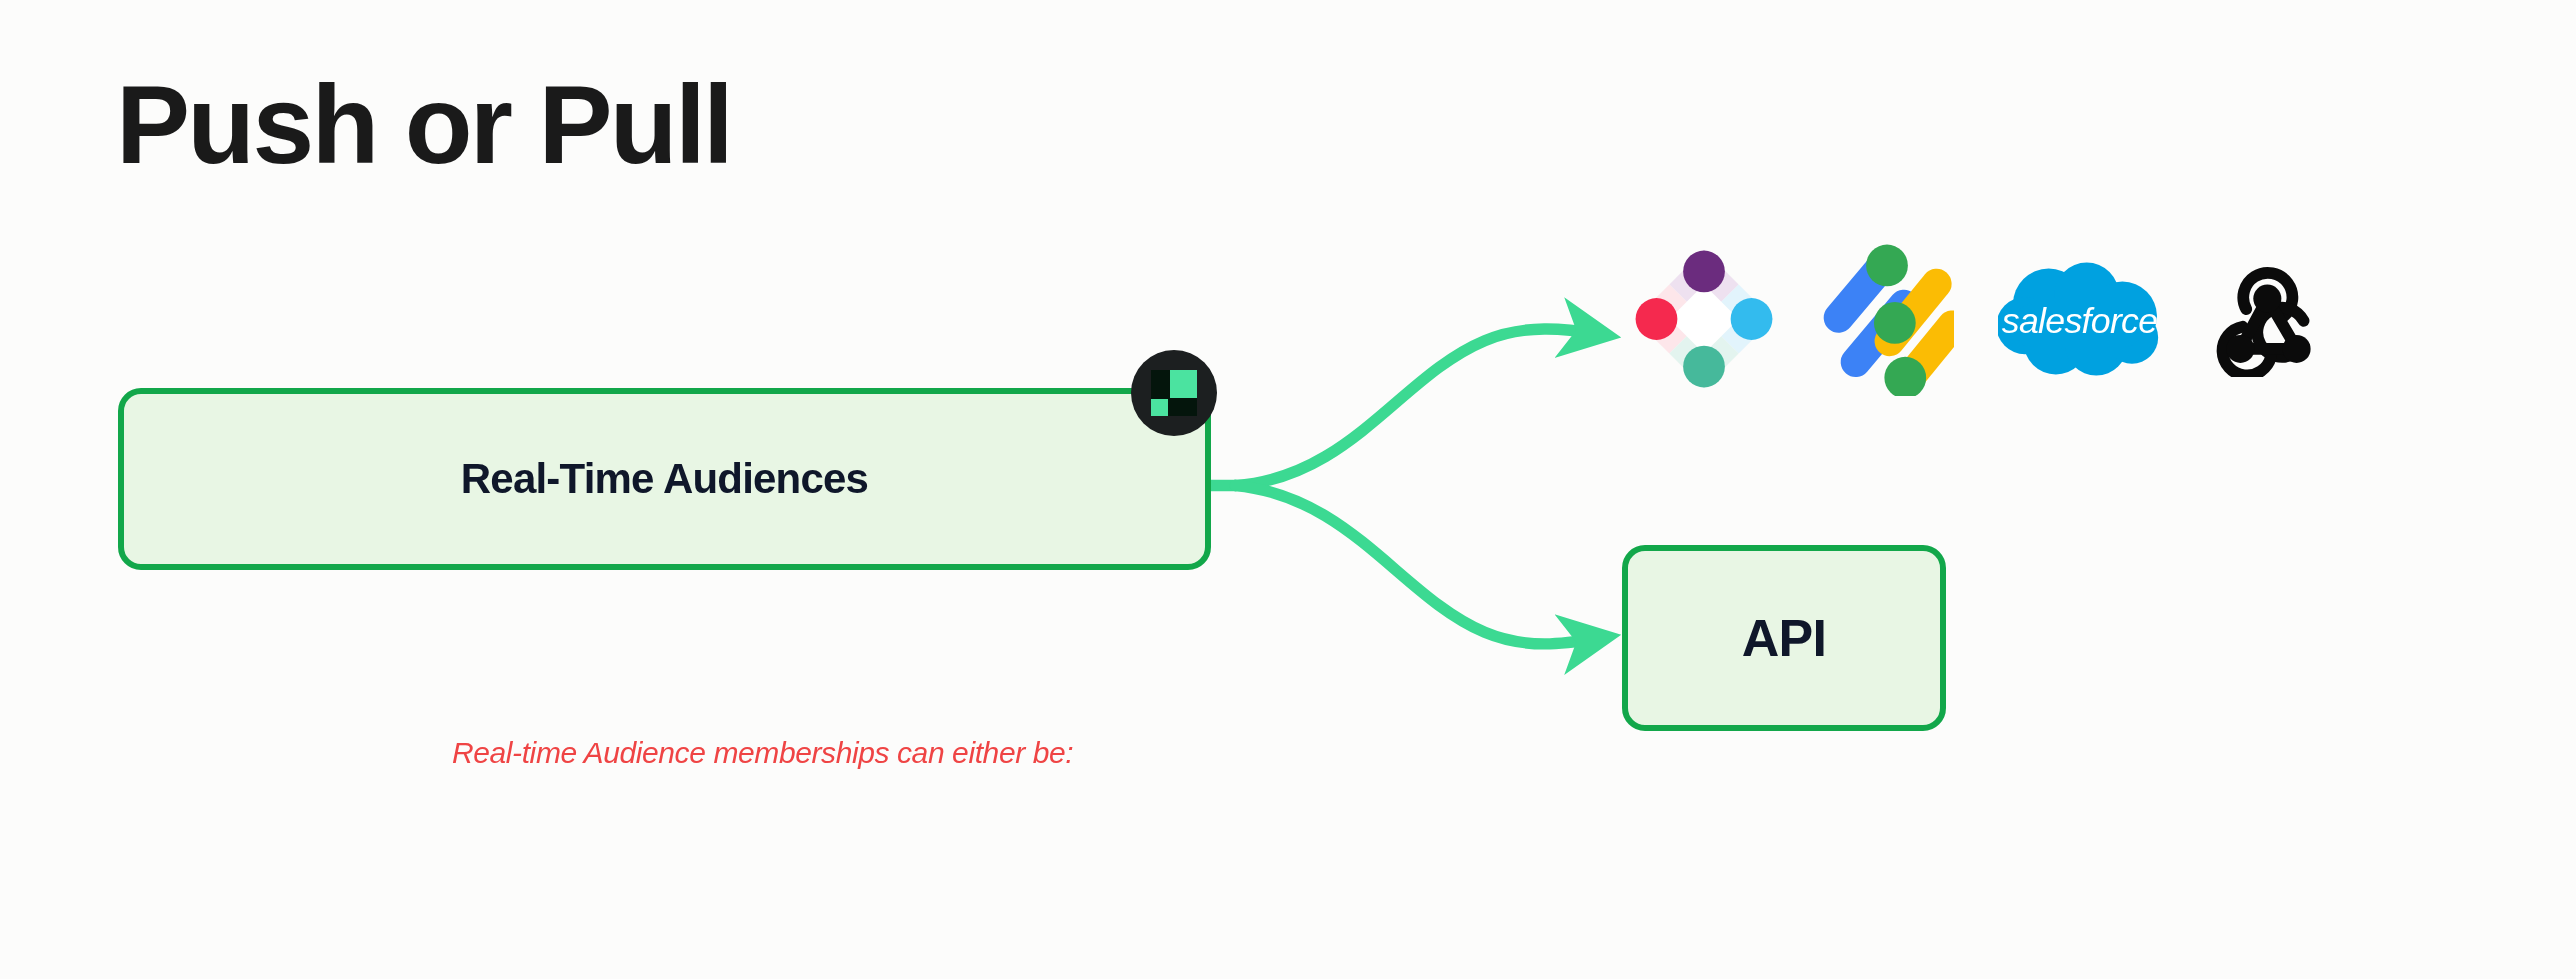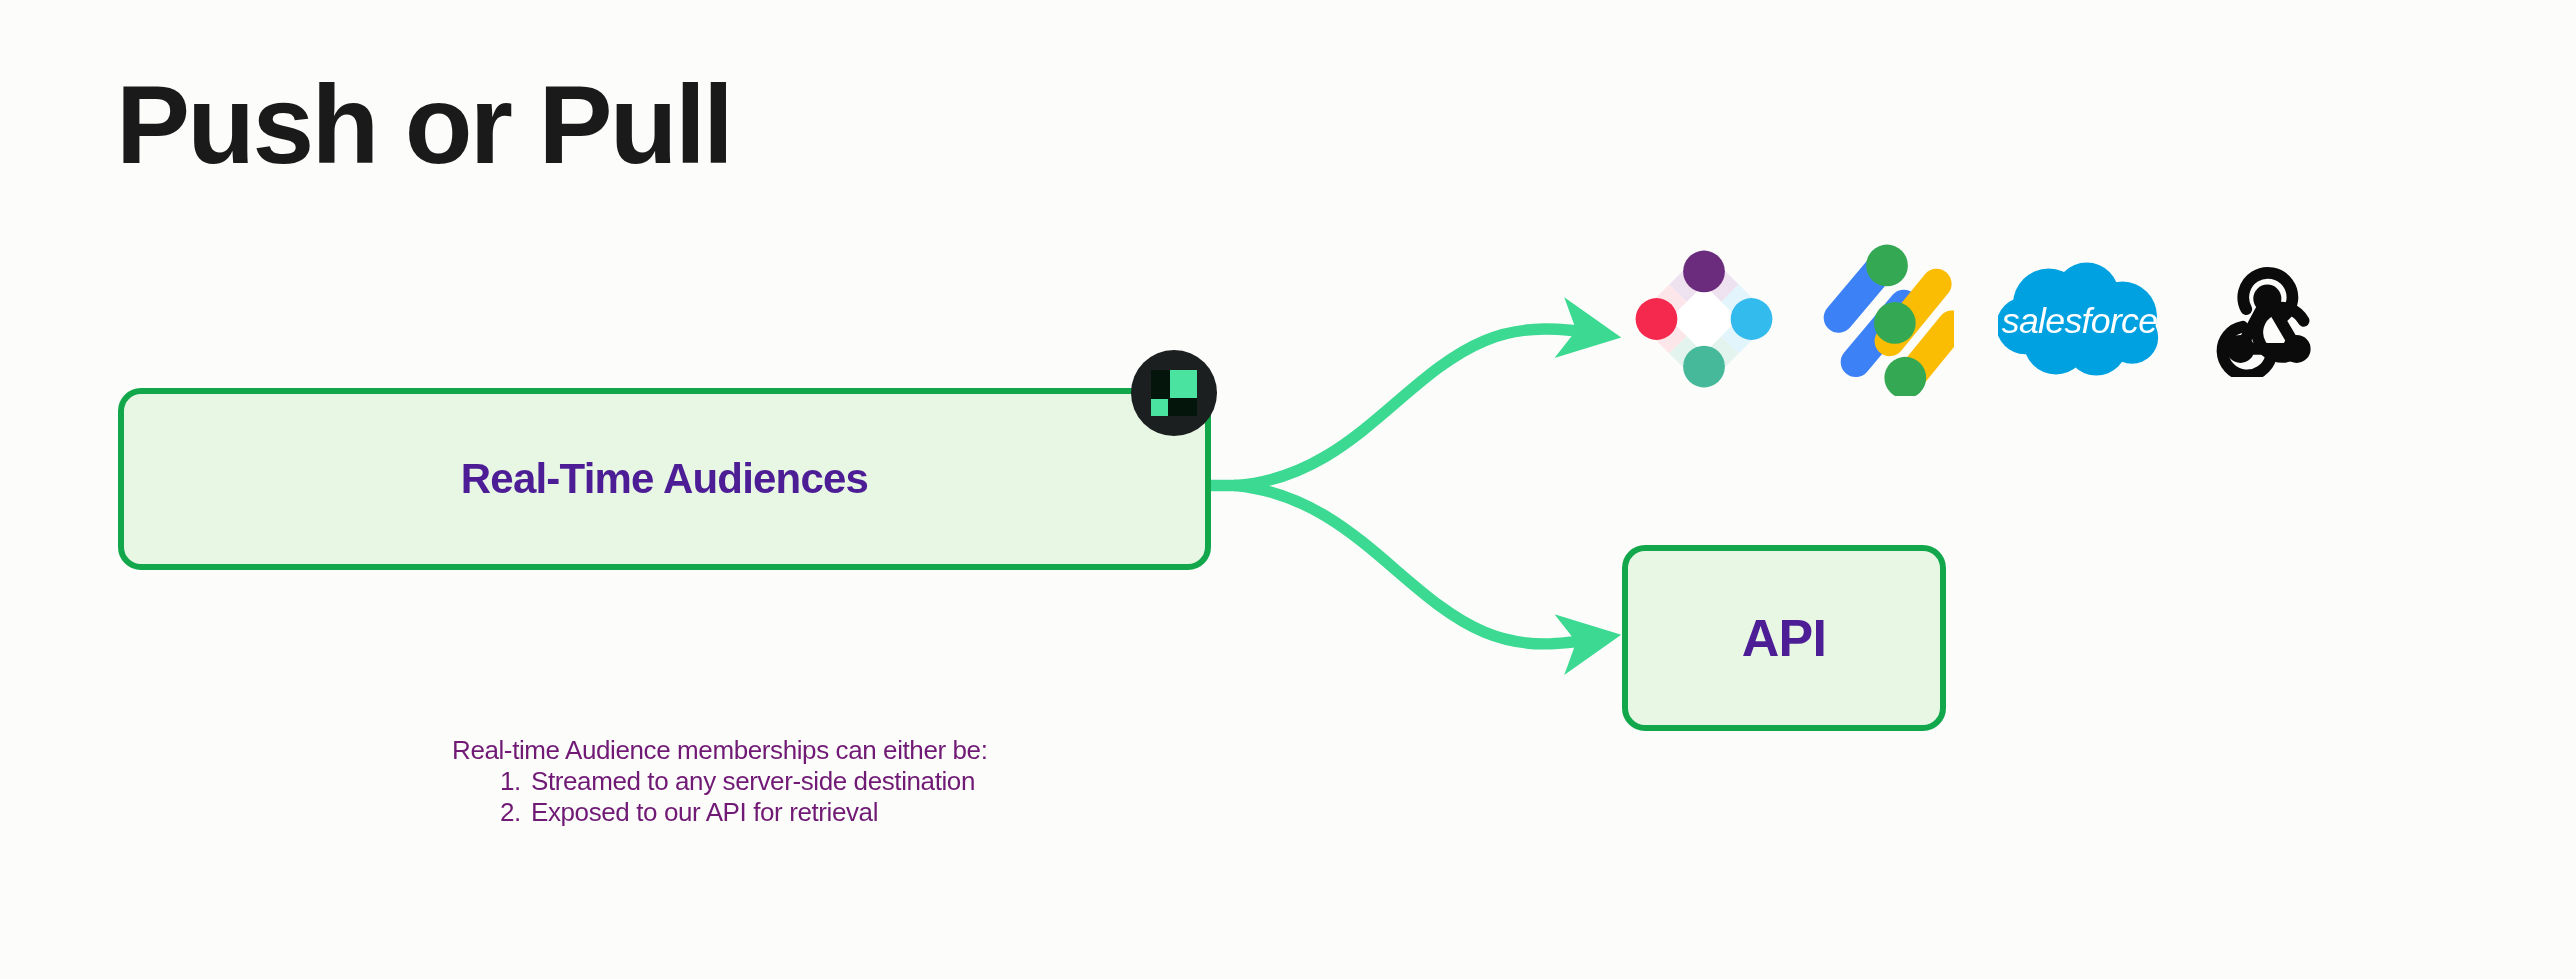--- a/index.html
+++ b/index.html
@@ -29,21 +29,21 @@
     background:#E8F6E4;
     border:6px solid #12A74A;
     border-radius:23px;
     display:flex;
     align-items:center;
     justify-content:center;
   }
   .flow-box-label {
     font-size:42px;
     font-weight:bold;
-    color:#4c1d95;
+    color:#0f172a;
     letter-spacing:-0.8px;
     white-space:nowrap;
   }
   #box-audiences { left:109px; top:388px; width:1093px; height:182px; }
   #box-api       { left:1613px; top:545px; width:324px; height:186px; }
   #box-api .flow-box-label { font-size:52px; }
 
   
   #audience-badge {
     position:absolute;
@@ -81,25 +81,26 @@
     left:1623px; top:228px;
     width:778px; height:181px;
     display:flex; align-items:center; gap:44px;
   }
   .dest-logo { flex:0 0 auto; display:block; }
 
   
   #caption {
     position:absolute;
     left:443px; top:735px;
-    color:#701a75;
-    font-size:26px;
+    color:#ef4444;
+    font-size:30px;
     line-height:1.19;
     letter-spacing:-0.4px;
     white-space:nowrap;
+    font-style:italic;
   }
   #caption .cap-lead { display:block; }
   #caption ol { list-style:none; margin-left:48px; }
   #caption li { display:block; }
   #caption li .num { display:inline-block; min-width:31px; }
 </style>
 </head>
 <body>
 
 <div id="stage">
@@ -188,24 +189,16 @@
       </g>
       <circle cx="49" cy="33" r="12" fill="#0B0B0B"></circle>
       <circle cx="26" cy="76" r="12" fill="#0B0B0B"></circle>
       <circle cx="74" cy="76" r="12" fill="#0B0B0B"></circle>
     </svg>
 
   </div>
 
   <div id="caption">
     <span class="cap-lead">Real-time Audience memberships can either be:</span>
-    <ol>
-      <li>
-        <span class="num">1.</span><span>Streamed to any server-side destination</span>
-      </li>
-      <li>
-        <span class="num">2.</span><span>Exposed to our API for retrieval</span>
-      </li>
-    </ol>
   </div>
 
 </div>
 
 
 </body></html>

